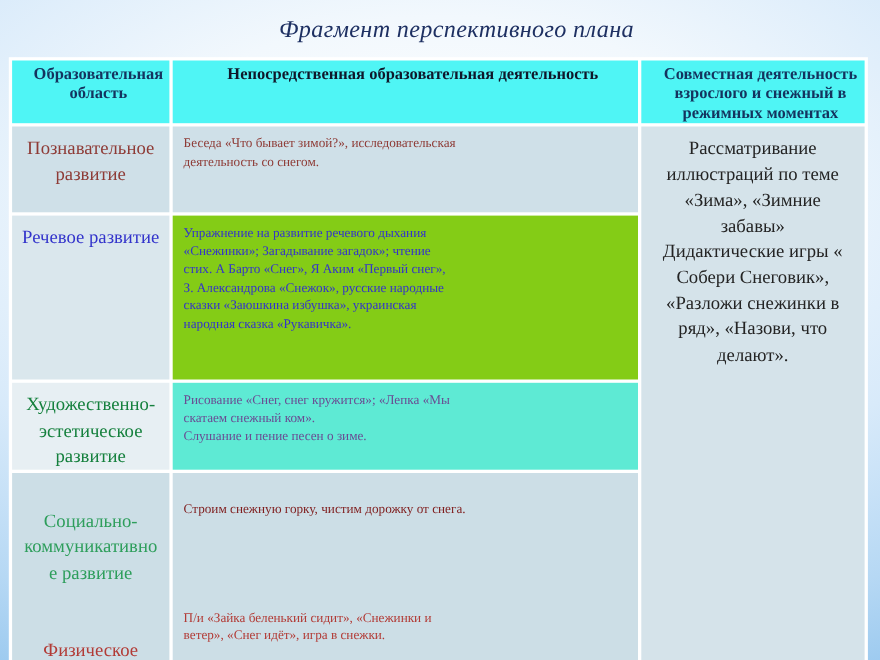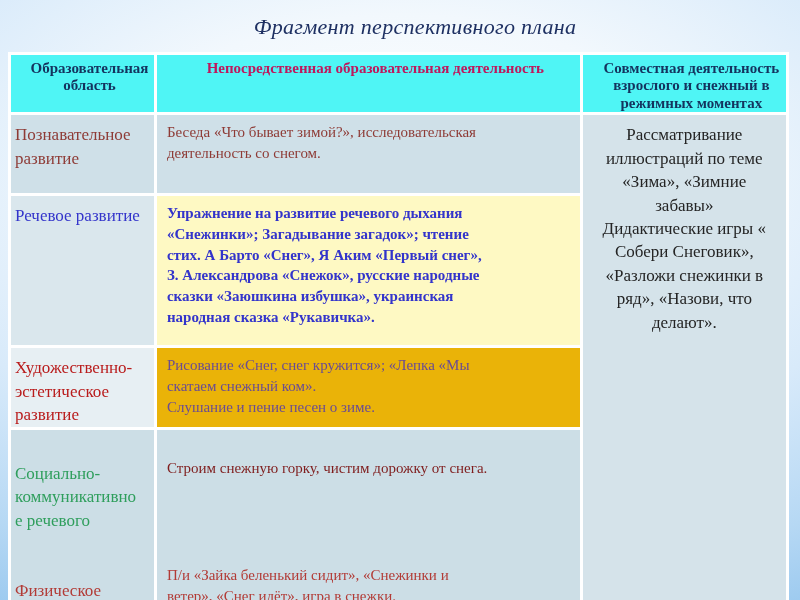--- a/index.html
+++ b/index.html
@@ -38,28 +38,28 @@
 
   th {
     font-size: 15px; font-weight: bold;
     text-align: center; vertical-align: top;
     padding: 5px 3px 0 17px;
     line-height: 1.16;
     white-space: pre-line;
   }
   td { vertical-align: top; }
   td.area {
-    text-align: left;
+    text-align: center;
     font-size: 17px; line-height: 1.38;
     padding: 8px 4px 0 4px;
     white-space: pre-line;
   }
   td.activity {
     text-align: left;
-    font-size: 15px; line-height: 1.38;
+    font-size: 12px; line-height: 1.38;
     padding: 7px 8px 2px 10px;
     white-space: pre-line;
   }
   td.joint {
     text-align: center;
     font-size: 17px; line-height: 1.38;
     padding: 8px 7px 0 7px;
     white-space: pre-line;
   }
   .para-gap-label    { margin-top: 24px; }
@@ -76,21 +76,21 @@
   <table class="plan">
     <colgroup>
       <col class="c-area">
       <col class="c-act">
       <col class="c-joint">
     </colgroup>
     <thead>
       <tr class="r-header">
         <th style="color: rgb(20, 51, 94); background-color: rgb(79, 245, 245);">Образовательная
 область</th>
-        <th style="color: #be185d; background-color: rgb(79, 245, 245);">Непосредственная образовательная деятельность</th>
+        <th style="color: #0f172a; background-color: rgb(79, 245, 245);">Непосредственная образовательная деятельность</th>
         <th style="color: rgb(20, 51, 94); background-color: rgb(79, 245, 245);">Совместная деятельность
 взрослого и снежный в
 режимных моментах</th>
       </tr>
     </thead>
     <tbody>
       <tr class="r-1">
         <td class="area" style="color: rgb(142, 59, 54); background-color: rgb(207, 224, 232);">Познавательное
 развитие</td>
         <td class="activity" style="color: rgb(142, 59, 54); background-color: rgb(207, 224, 232);">Беседа «Что бывает зимой?», исследовательская
@@ -100,40 +100,40 @@
 «Зима», «Зимние
 забавы»
 Дидактические игры «
 Собери Снеговик»,
 «Разложи снежинки в
 ряд», «Назови, что
 делают».</td>
       </tr>
       <tr class="r-2">
         <td class="area" style="color: rgb(51, 52, 203); background-color: rgb(218, 231, 237); margin-top: 16px;">Речевое развитие</td>
-        <td class="activity" style="color: rgb(51, 52, 203); background-color: #fef9c3; font-weight: bold;">Упражнение на развитие речевого дыхания
+        <td class="activity" style="color: rgb(51, 52, 203); background-color: #84cc16;">Упражнение на развитие речевого дыхания
 «Снежинки»; Загадывание загадок»; чтение
 стих. А Барто «Снег», Я Аким «Первый снег»,
 З. Александрова «Снежок», русские народные
 сказки «Заюшкина избушка», украинская
 народная сказка «Рукавичка».</td>
       </tr>
       <tr class="r-3">
-        <td class="area" style="color: #b91c1c; background-color: rgb(231, 239, 243);">Художественно-
+        <td class="area" style="color: #15803d; background-color: rgb(231, 239, 243);">Художественно-
 эстетическое
 развитие</td>
-        <td class="activity" style="color: rgb(106, 76, 147); background-color: #eab308;">Рисование «Снег, снег кружится»; «Лепка «Мы
+        <td class="activity" style="color: rgb(106, 76, 147); background-color: #5eead4;">Рисование «Снег, снег кружится»; «Лепка «Мы
 скатаем снежный ком».
 Слушание и пение песен о зиме.</td>
       </tr>
       <tr class="r-4">
         <td class="area" style="background-color: rgb(204, 222, 230);">
           <div class="para" style="color: rgb(46, 158, 92);">Социально-
 коммуникативно
-е речевого</div>
+е развитие</div>
           <div class="para para-gap-label" style="color: rgb(178, 59, 54);">Физическое
 развитие</div>
         </td>
         <td class="activity" style="background-color: rgb(204, 222, 230);">
           <div class="para" style="color: #7f1d1d;">Строим снежную горку, чистим дорожку от снега.</div>
           <div class="para para-gap-activity" style="color: rgb(178, 59, 54);">П/и «Зайка беленький сидит», «Снежинки и
 ветер», «Снег идёт», игра в снежки.</div>
         </td>
       </tr>
     </tbody>

